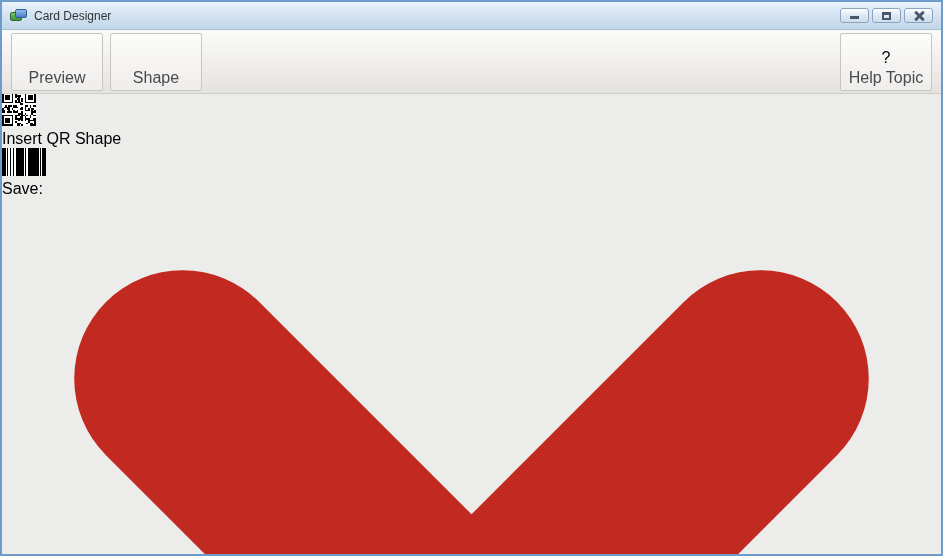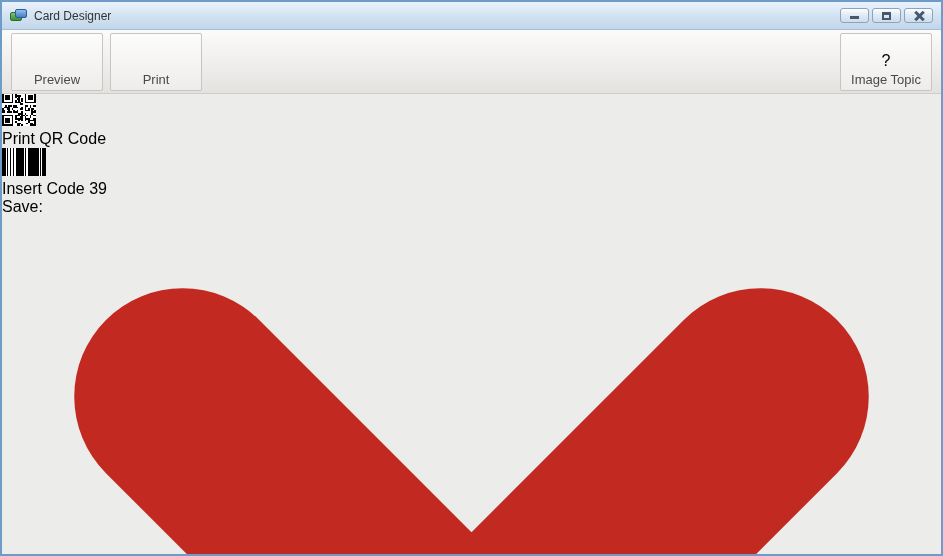--- a/index.html
+++ b/index.html
@@ -22,21 +22,21 @@
   .glyph-close{position:relative;width:10px;height:10px;}
   .glyph-close:before,.glyph-close:after{content:"";position:absolute;left:4px;top:-1px;width:3px;height:12px;background:#45586e;}
   .glyph-close:before{transform:rotate(45deg);} .glyph-close:after{transform:rotate(-45deg);}
 
   
   .main-toolbar{position:absolute;left:0;top:28px;right:0;height:64px;
     background:linear-gradient(#fbfbfa,#eceae8 70%,#e4e2df);border-bottom:1px solid #cfcdca;
     display:flex;align-items:center;padding:0 9px;gap:7px;}
   .tb-btn{width:92px;height:58px;border:1px solid #c6c5c3;border-radius:2px;background:linear-gradient(#fcfcfb,#efedeb);
     display:flex;flex-direction:column;align-items:center;justify-content:flex-end;padding-bottom:3px;cursor:pointer;}
-  .tb-btn .lbl{font-size:13px;color:#4a4a4a;margin-top:2px;}
+  .tb-btn .lbl{font-size:16px;color:#4a4a4a;margin-top:2px;}
   .tb-spacer{flex:1;}
   
   .icon-bulb{width:30px;height:34px;position:relative;}
   .icon-bulb .globe{position:absolute;left:2px;top:0;width:26px;height:26px;border-radius:50%;
     background:radial-gradient(circle at 35% 28%,#fffbe2,#ffec6b 42%,#f6c society;}
   .icon-bulb .globe{background:radial-gradient(circle at 35% 28%,#fffbe2,#ffec6b 42%,#f4c51e 75%,#d99f12);box-shadow:inset 0 -2px 4px rgba(170,120,0,.5);}
   .icon-bulb .base{position:absolute;left:10px;top:25px;width:10px;height:7px;background:repeating-linear-gradient(#9a9a9a 0 2px,#5c5c5c 2px 3px);border-radius:2px;}
   
   .icon-save{width:34px;height:34px;position:relative;}
   .icon-save .doc{position:absolute;left:6px;top:1px;width:26px;height:30px;background:linear-gradient(#f4f7fa,#dfe7ef);border:1px solid #9fb0c2;border-radius:2px;}
@@ -132,26 +132,26 @@
     <div class="tb-btn">
       <div class="icon-print">
         <div class="paper-t"></div>
           <div class="body"></div>
           <div class="led1"></div>
           <div class="led2"></div>
           <div class="paper-b"></div>
           <div class="tl1"></div>
           <div class="tl2"></div>
       </div>
-      <div class="lbl">Print</div>
+      <div class="lbl">Shape</div>
     </div>
     <div class="tb-spacer"></div>
     <div class="tb-btn">
       <div class="icon-help">?</div>
-      <div class="lbl">Image Topic</div>
+      <div class="lbl">Help Topic</div>
     </div>
   </div>
 
   <div class="sidebar">
     <div class="sidebar-header">Insert</div>
 
     <div class="ins-btn">
       <div class="icon-img">
         <div class="frame"></div>
           <div class="photo"></div>
@@ -406,21 +406,21 @@
               <rect x="6" y="20" width="1" height="1"></rect>
               <rect x="9" y="20" width="1" height="1"></rect>
               <rect x="10" y="20" width="1" height="1"></rect>
               <rect x="12" y="20" width="1" height="1"></rect>
               <rect x="17" y="20" width="1" height="1"></rect>
               <rect x="18" y="20" width="1" height="1"></rect>
               <rect x="19" y="20" width="1" height="1"></rect>
               <rect x="20" y="20" width="1" height="1"></rect>
             </g>
           </svg></div>
-      <div class="lbl">Print QR Code</div>
+      <div class="lbl">Insert QR Shape</div>
     </div>
 
     <div class="ins-btn">
       <div class="icon-bc-s"><svg width="44" height="28" viewBox="0 0 150 40" preserveAspectRatio="none" shape-rendering="crispEdges">
             <rect width="150" height="40" fill="#fff"></rect>
             <g fill="#000">
               <rect x="0" y="0" width="2" height="40"></rect>
               <rect x="3" y="0" width="3" height="40"></rect>
               <rect x="7" y="0" width="2" height="40"></rect>
               <rect x="10" y="0" width="2" height="40"></rect>
@@ -461,21 +461,20 @@
               <rect x="124" y="0" width="2" height="40"></rect>
               <rect x="128" y="0" width="2" height="40"></rect>
               <rect x="131" y="0" width="3" height="40"></rect>
               <rect x="135" y="0" width="1" height="40"></rect>
               <rect x="138" y="0" width="1" height="40"></rect>
               <rect x="141" y="0" width="1" height="40"></rect>
               <rect x="144" y="0" width="2" height="40"></rect>
               <rect x="148" y="0" width="1" height="40"></rect>
             </g>
           </svg></div>
-      <div class="lbl">Insert Code 39</div>
     </div>
   </div>
 
   <div class="editbar">
     <span class="eb-label">Save:</span>
     <div class="eb-btn">
       <svg class="i-del" viewBox="0 0 13 13">
           <path d="M2.5 2.5 L10.5 10.5 M10.5 2.5 L2.5 10.5" stroke="#c22a21" stroke-width="3" stroke-linecap="round"></path>
         </svg>
       

